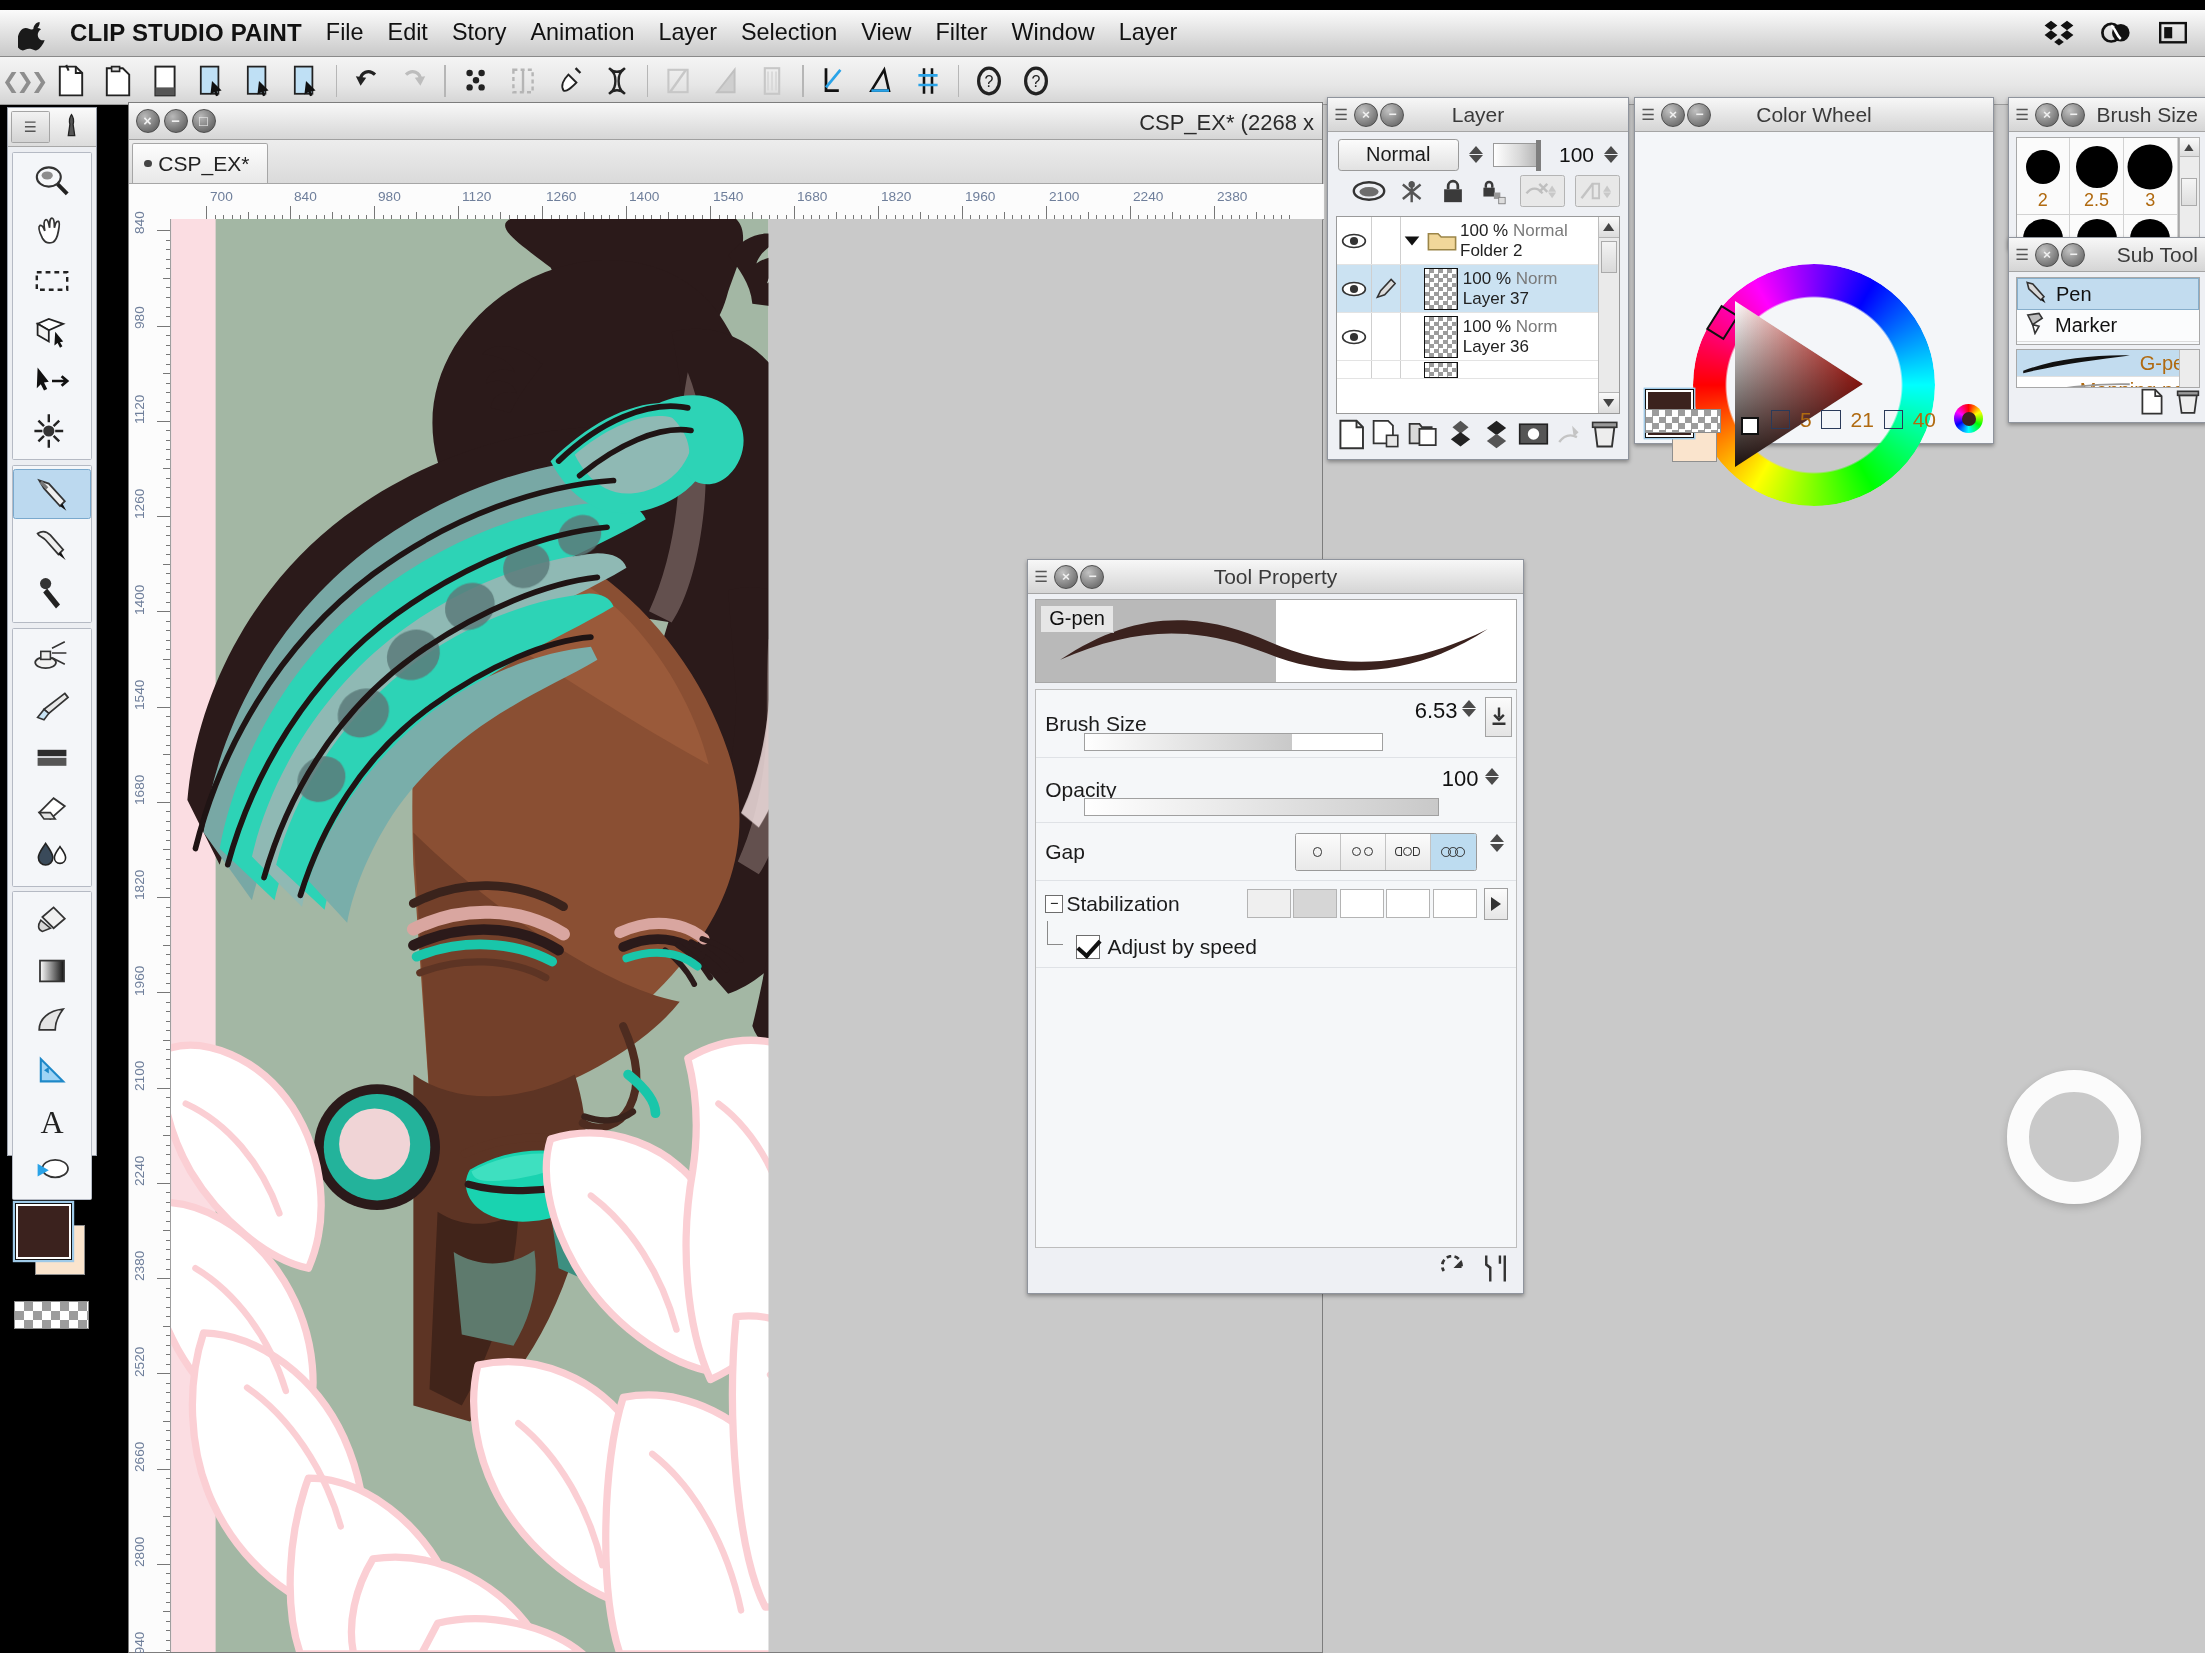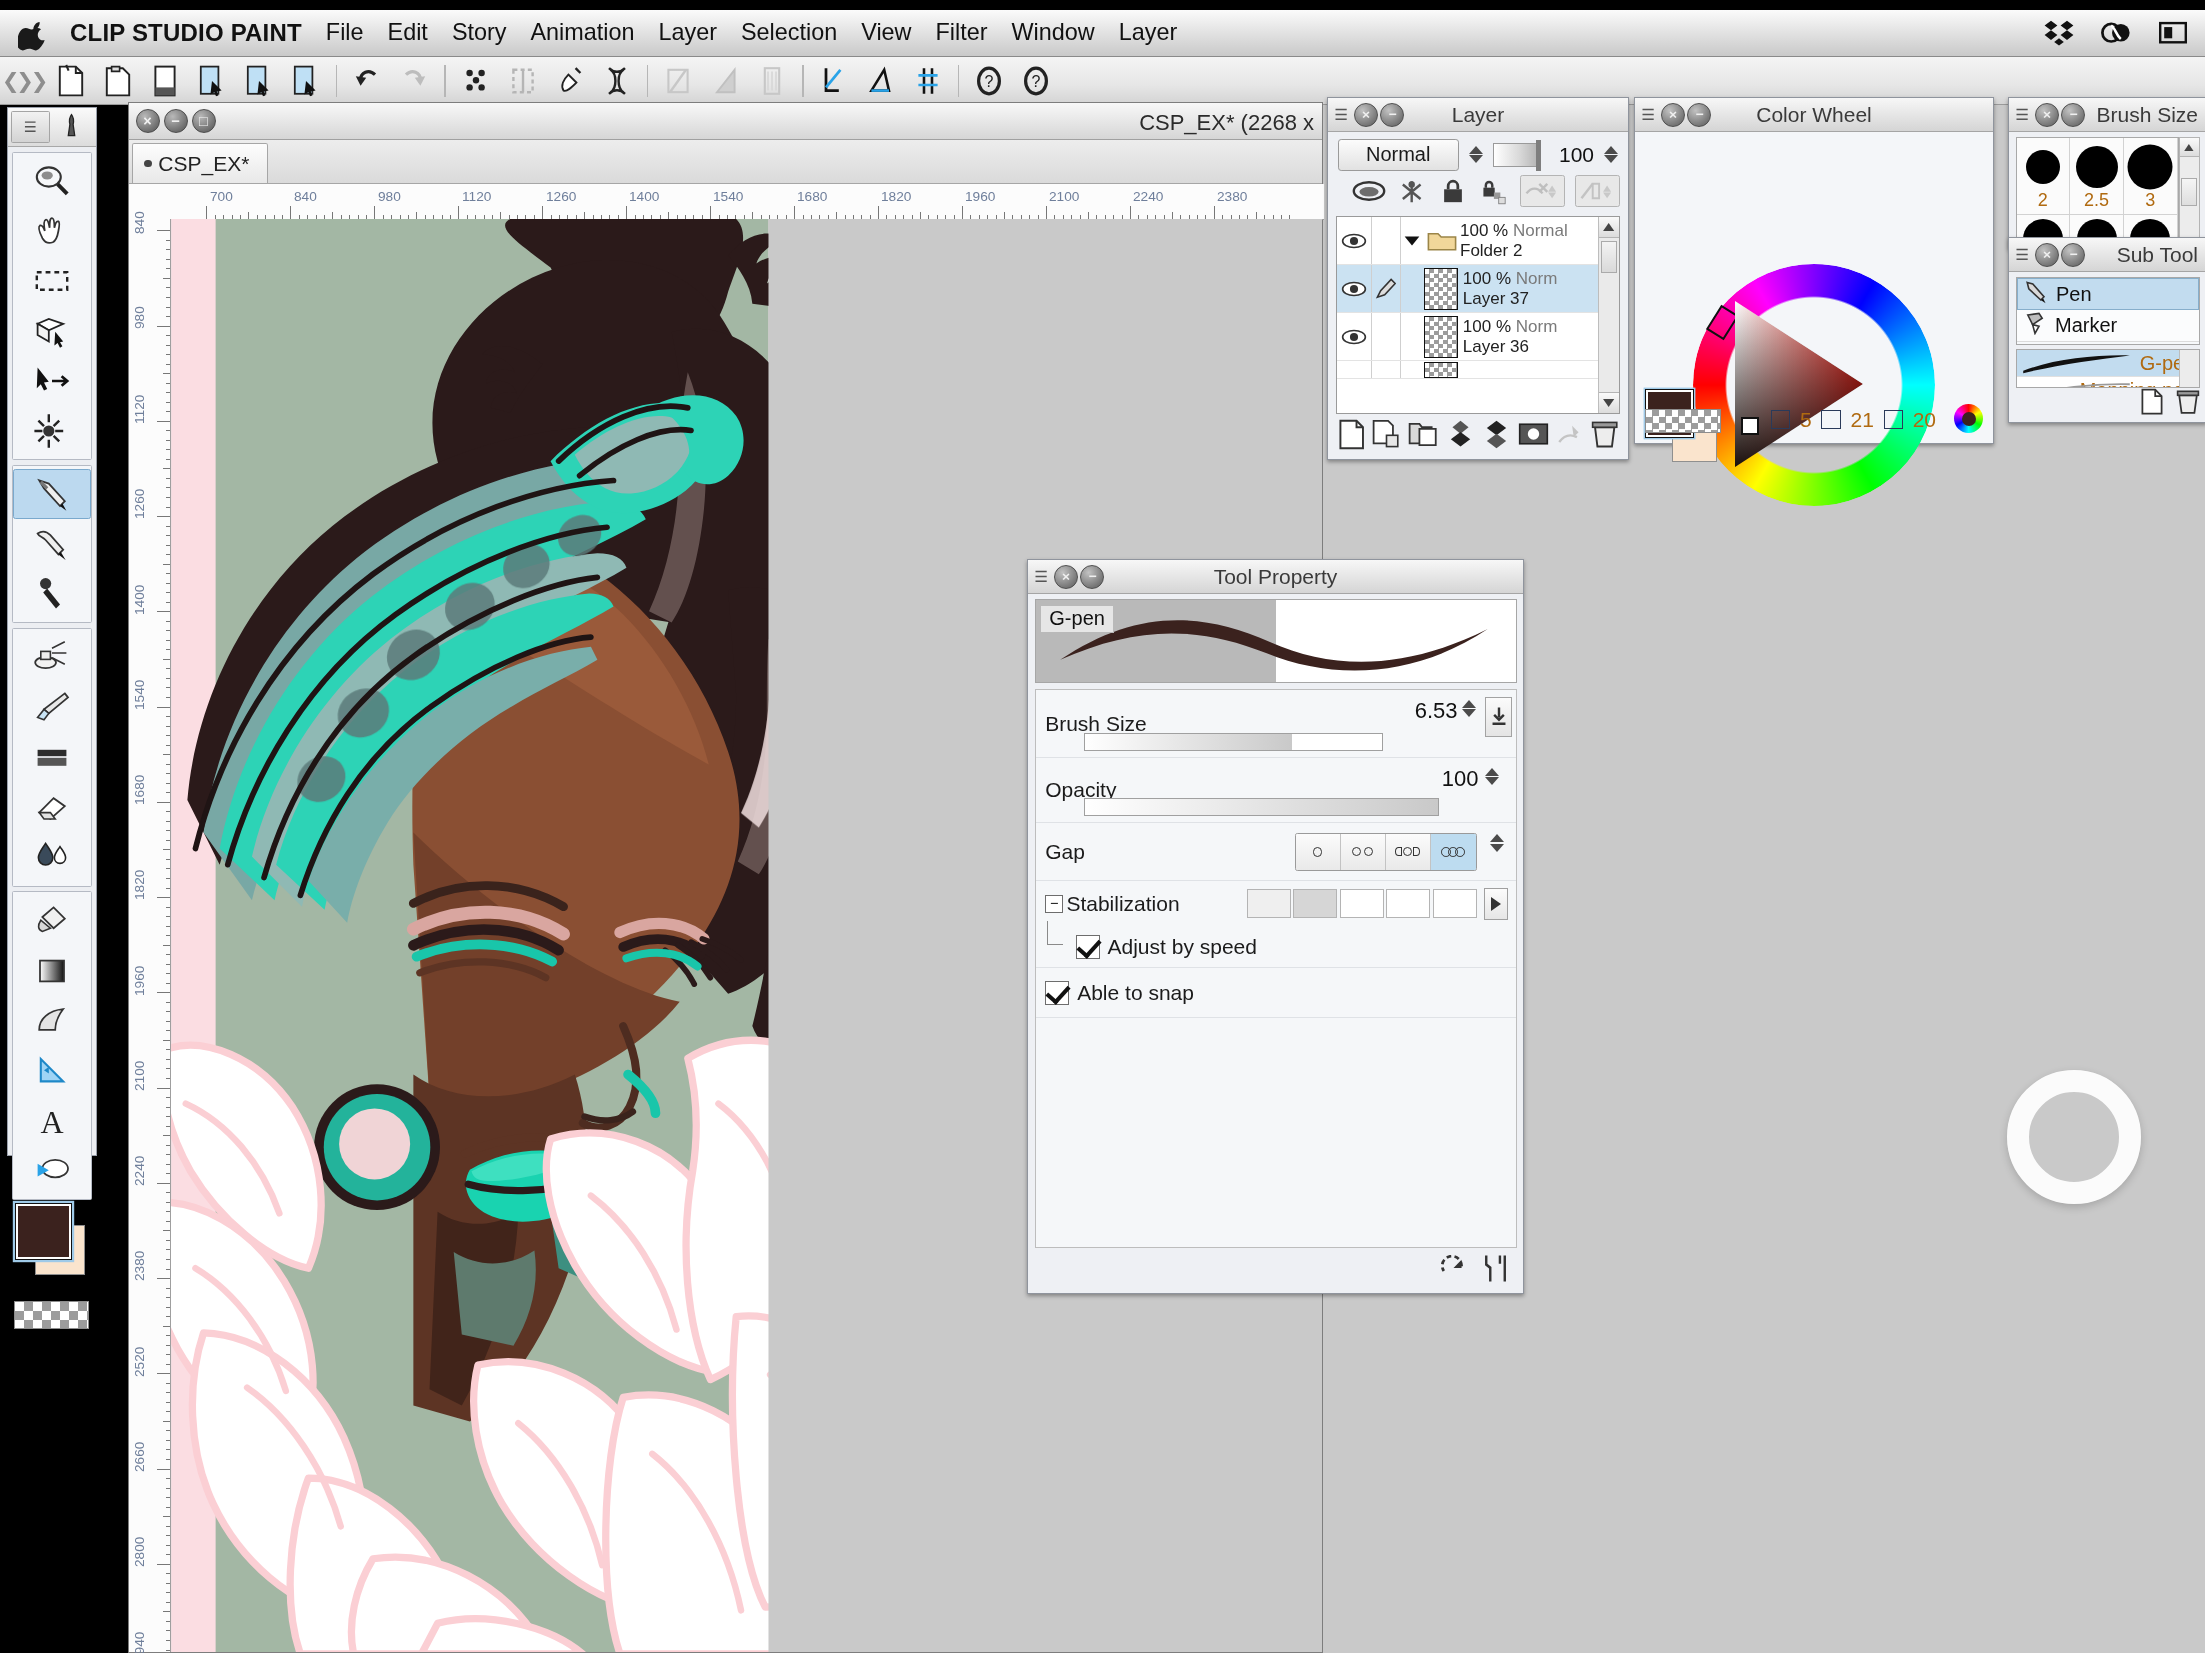--- a/index.html
+++ b/index.html
@@ -1239,21 +1239,21 @@
     <div class="fr"></div>
   </div>
   <div id="cwAlpha"></div>
 
   <div id="cwVals">
     <span class="g"></span>
     <span>5</span>
     <span class="g"></span>
     <span>21</span>
     <span class="g"></span>
-    <span>20</span>
+    <span>40</span>
   </div>
   <div id="cwMini"></div>
 </div>
 
 <div class="panel" id="bsPanel">
   <div class="phead">
     <div class="hmenu">☰</div>
     <div class="pbtn">
         <i>×</i>
       </div>
@@ -1470,24 +1470,20 @@
       <span class="arrowbtn" style="position:absolute;right:8px;top:6.5px"></span>
     </div>
 
     <div class="tpRow" style="height:42px;padding-left:40px">
       <span style="position:absolute;left:11.3px;top:-4.8px;width:16px;height:24px;border-left:1.6px solid #8a8a8a;border-bottom:1.6px solid #8a8a8a"></span>
       <span class="chk on"></span>
       <span class="tpLabel">Adjust by speed</span>
     </div>
 
 
-    <div class="tpRow" style="height:50px">
-      <span class="chk on"></span>
-      <span class="tpLabel">Able to snap</span>
-    </div>
 
   </div>
 
   <div style="position:absolute;left:6.5px;right:6.5px;bottom:4.8px;height:36px;display:flex;align-items:center;justify-content:flex-end;gap:14.5px;padding-right:8px">
     <span>
       <svg width="27.4" height="27.4" viewBox="0 0 34 34">
           <path d="M28 14A12 12 0 106 20" fill="none" stroke="#333" stroke-width="3.4" stroke-dasharray="6 4"></path>
           <path d="M28 6v10h-10z" fill="#333"></path>
         </svg>
     </span>

